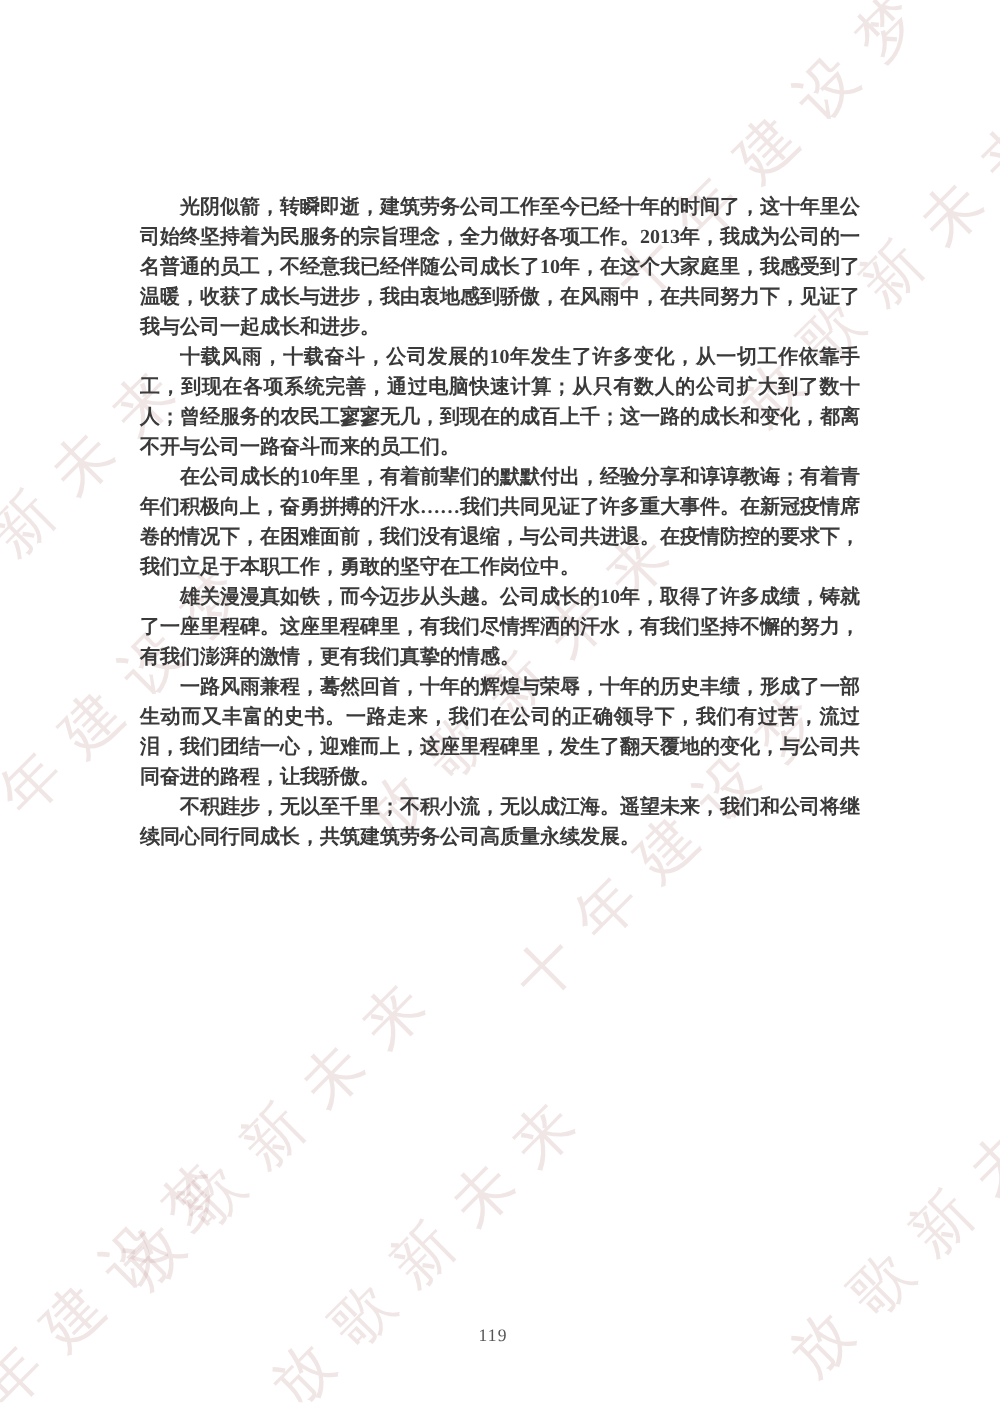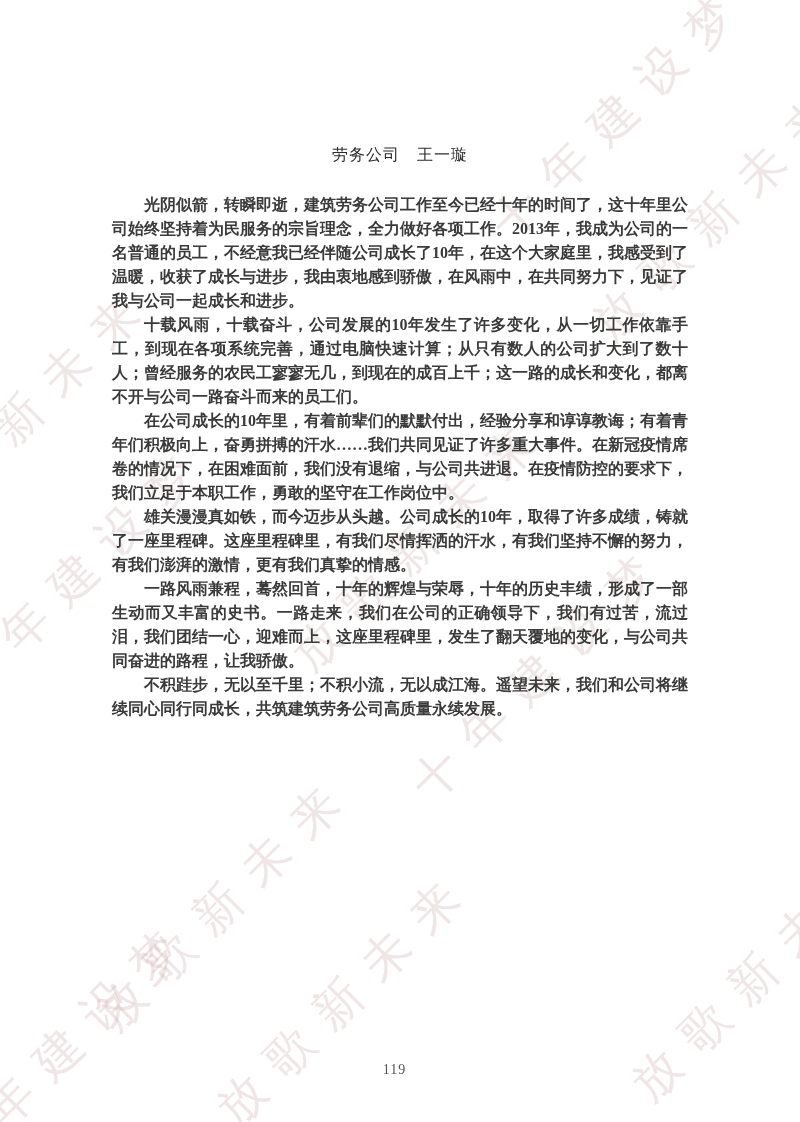--- a/index.html
+++ b/index.html
@@ -86,21 +86,20 @@
     <span class="wm" style="left:600px;top:300px;">放歌新未来</span>
     <span class="wm" style="left:300px;top:630px;">放歌新未来</span>
     <span class="wm" style="left:420px;top:760px;">十年建设梦</span>
     <span class="wm" style="left:-55px;top:1135px;">十年建设梦</span>
     <span class="wm" style="left:105px;top:990px;">放歌新未来</span>
     <span class="wm" style="left:225px;top:1085px;">放歌新未来</span>
     <span class="wm" style="left:640px;top:1060px;">放歌新未来</span>
   </div>
 
   <div class="content">
-    <div class="byline">劳务公司　王一璇</div>
     <div class="body">
       <p>光阴似箭，转瞬即逝，建筑劳务公司工作至今已经十年的时间了，这十年里公司始终坚持着为民服务的宗旨理念，全力做好各项工作。2013年，我成为公司的一名普通的员工，不经意我已经伴随公司成长了10年，在这个大家庭里，我感受到了温暖，收获了成长与进步，我由衷地感到骄傲，在风雨中，在共同努力下，见证了我与公司一起成长和进步。</p>
       <p>十载风雨，十载奋斗，公司发展的10年发生了许多变化，从一切工作依靠手工，到现在各项系统完善，通过电脑快速计算；从只有数人的公司扩大到了数十人；曾经服务的农民工寥寥无几，到现在的成百上千；这一路的成长和变化，都离不开与公司一路奋斗而来的员工们。</p>
       <p>在公司成长的10年里，有着前辈们的默默付出，经验分享和谆谆教诲；有着青年们积极向上，奋勇拼搏的汗水……我们共同见证了许多重大事件。在新冠疫情席卷的情况下，在困难面前，我们没有退缩，与公司共进退。在疫情防控的要求下，我们立足于本职工作，勇敢的坚守在工作岗位中。</p>
       <p>雄关漫漫真如铁，而今迈步从头越。公司成长的10年，取得了许多成绩，铸就了一座里程碑。这座里程碑里，有我们尽情挥洒的汗水，有我们坚持不懈的努力，有我们澎湃的激情，更有我们真挚的情感。</p>
       <p>一路风雨兼程，蓦然回首，十年的辉煌与荣辱，十年的历史丰绩，形成了一部生动而又丰富的史书。一路走来，我们在公司的正确领导下，我们有过苦，流过泪，我们团结一心，迎难而上，这座里程碑里，发生了翻天覆地的变化，与公司共同奋进的路程，让我骄傲。</p>
       <p>不积跬步，无以至千里；不积小流，无以成江海。遥望未来，我们和公司将继续同心同行同成长，共筑建筑劳务公司高质量永续发展。</p>
     </div>
   </div>
 

